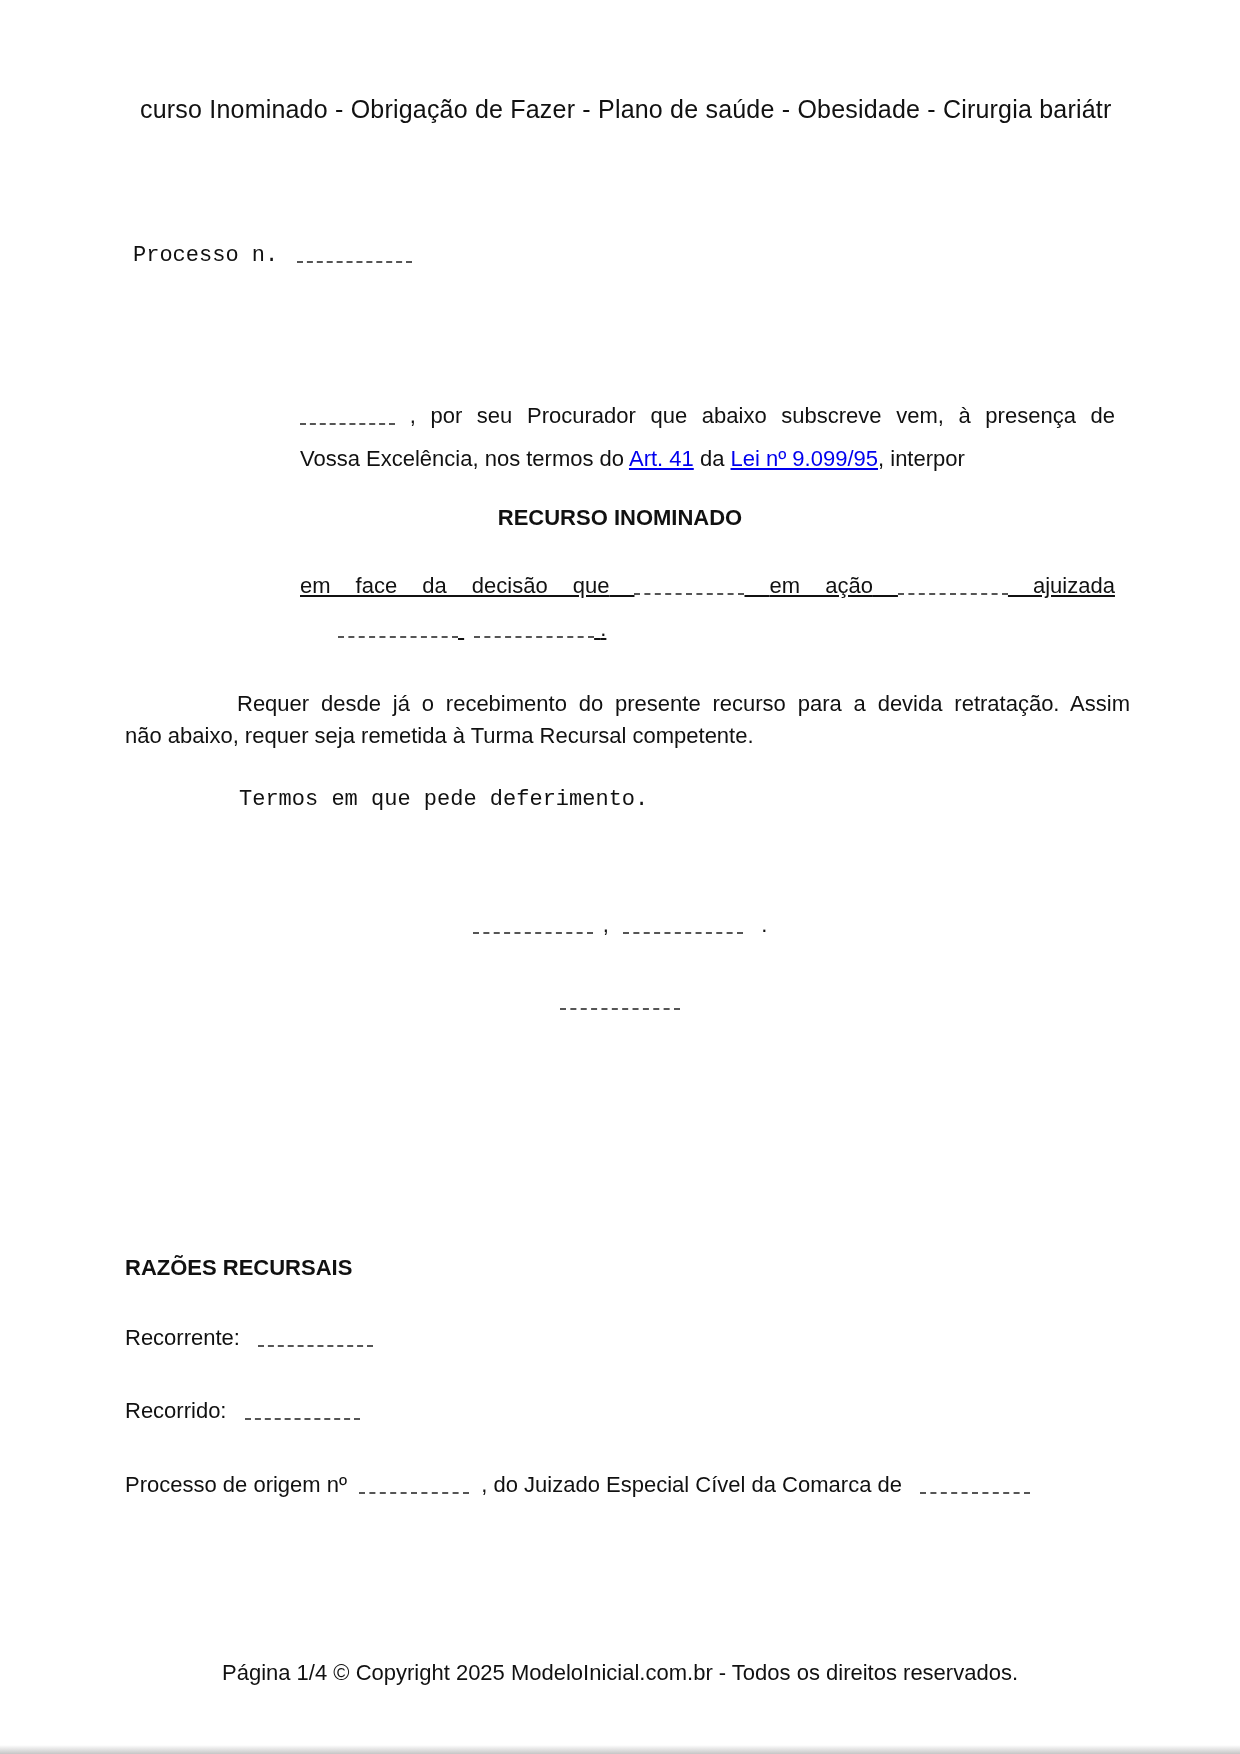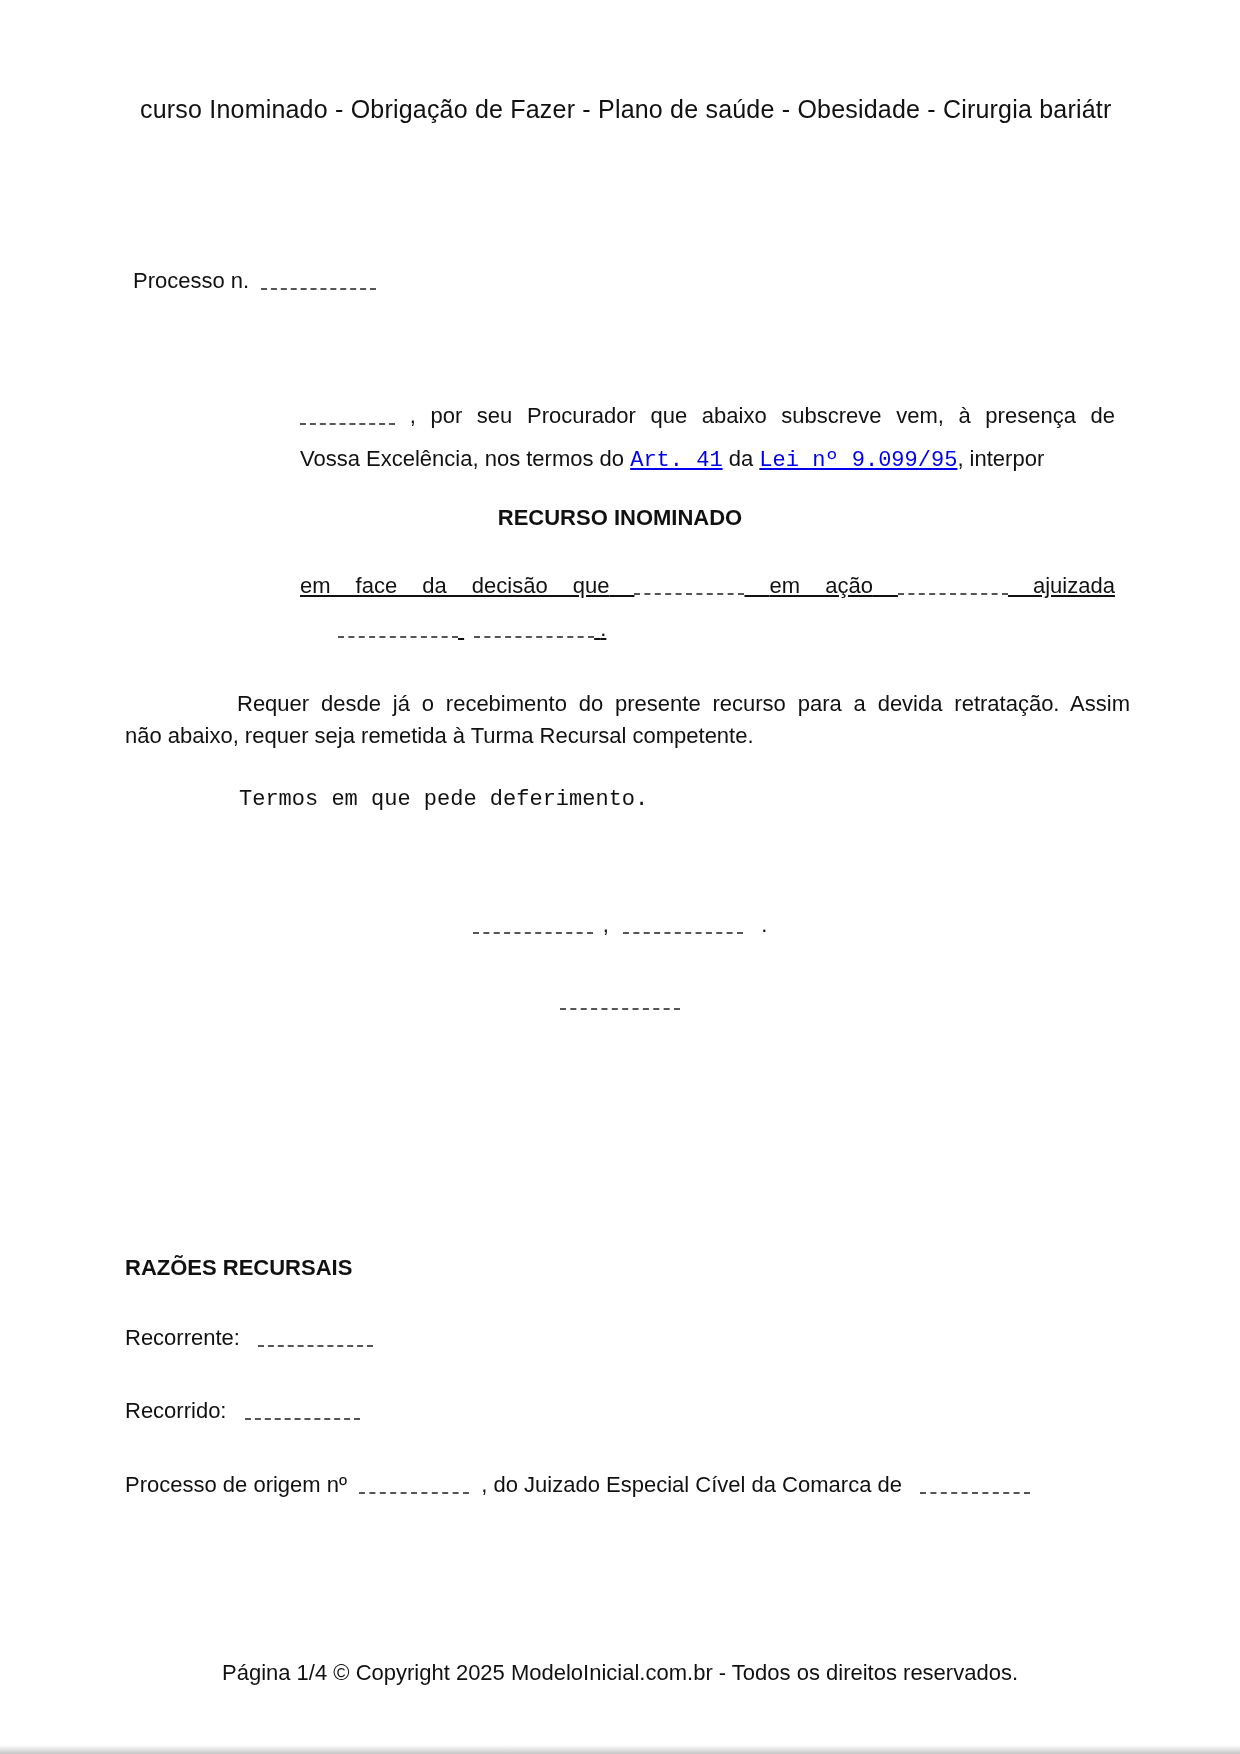--- a/index.html
+++ b/index.html
@@ -23,36 +23,35 @@
     border-bottom:2px dashed #555555;
     vertical-align:-2px;
   }
   .w95{width:95px;}
   .w115{width:115px;}
   .w120{width:120px;}
   a.doclink{
     color:var(--link-color,#0000ee);
     text-decoration:underline;
     cursor:pointer;
-    font-family:Liberation Mono, monospace;
   }
   .page-edge{
     position:absolute;left:0;right:0;bottom:0;height:9px;
     background:linear-gradient(#ffffff,#c6c6c6);
   }
 </style>
 </head>
 <body>
 
 <div class="page">
 
   <div class="abs title" style="top:58px;left:140px;margin-top:37px;">curso Inominado - Obrigação de Fazer - Plano de saúde - Obesidade - Cirurgia bariátr</div>
 
 
-  <div class="abs" style="top:268px;left:133px;">
+  <div class="abs" style="top:243px;left:133px;font-family:Liberation Mono, monospace;">
     <span>Processo n.</span>
     <span class="blank w115" style="margin-left:6px;"></span>
   </div>
 
   <div class="abs" style="top:394px;left:300px;width:815px;line-height:43px;">
     <div class="jl">
       <span class="blank w95"></span>
       <span>, por seu Procurador que abaixo subscreve vem, à presença de</span>
     </div>
     <div>

